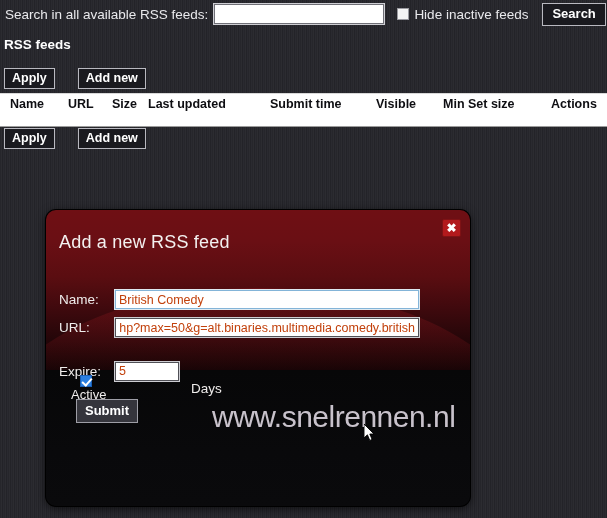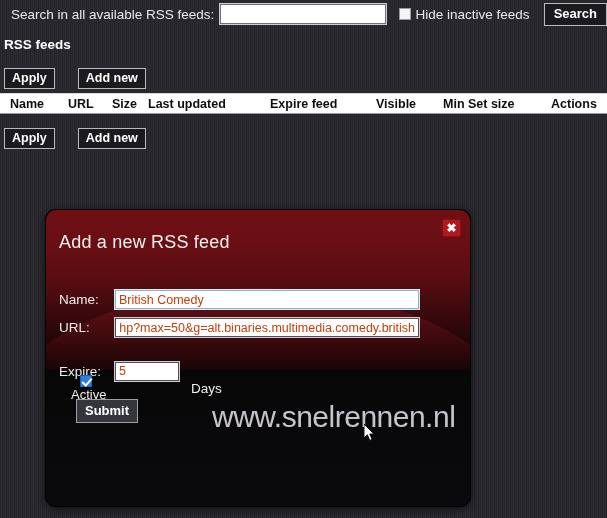--- a/index.html
+++ b/index.html
@@ -25,21 +25,21 @@
   }
 
   
   .searchbar {
     position: absolute;
     left: 0; top: 0;
     width: 607px;
     height: 28px;
     display: flex;
     align-items: center;
-    padding-left: 11px;
+    padding-left: 5px;
     box-sizing: border-box;
   }
   .search-label {
     font-size: 13.5px;
     color: #e9e9ec;
     white-space: nowrap;
     letter-spacing: 0px;
   }
   .search-input {
     width: 164px;
@@ -124,21 +124,21 @@
     gap: 23px;
   }
   .toolbar-top { top: 68px; }
   .toolbar-bottom { top: 128px; }
 
   .table-header {
     position: absolute;
     left: 0;
     top: 93px;
     width: 607px;
-    height: 21px;
+    height: 34px;
     background: #ffffff;
     box-sizing: border-box;
     border-top: 1px solid #d8d8d8;
     border-bottom: 1px solid #9b9b9b;
   }
   .table-header .th {
     position: absolute;
     top: 3px;
     font-size: 12.5px;
     font-weight: bold;
@@ -334,21 +334,21 @@
 <div class="toolbar toolbar-top">
   <button class="btn">Apply</button>
   <button class="btn">Add new</button>
 </div>
 
 <div class="table-header">
   <span class="th" style="left:10px">Name</span>
   <span class="th" style="left:68px">URL</span>
   <span class="th" style="left:112px">Size</span>
   <span class="th" style="left:148px">Last updated</span>
-  <span class="th" style="left:270px">Expire feed</span>
+  <span class="th" style="left:270px">Submit time</span>
   <span class="th" style="left:376px">Visible</span>
   <span class="th" style="left:443px">Min Set size</span>
   <span class="th" style="left:551px">Actions</span>
 </div>
 
 <div class="toolbar toolbar-bottom">
   <button class="btn">Apply</button>
   <button class="btn">Add new</button>
 </div>
 

